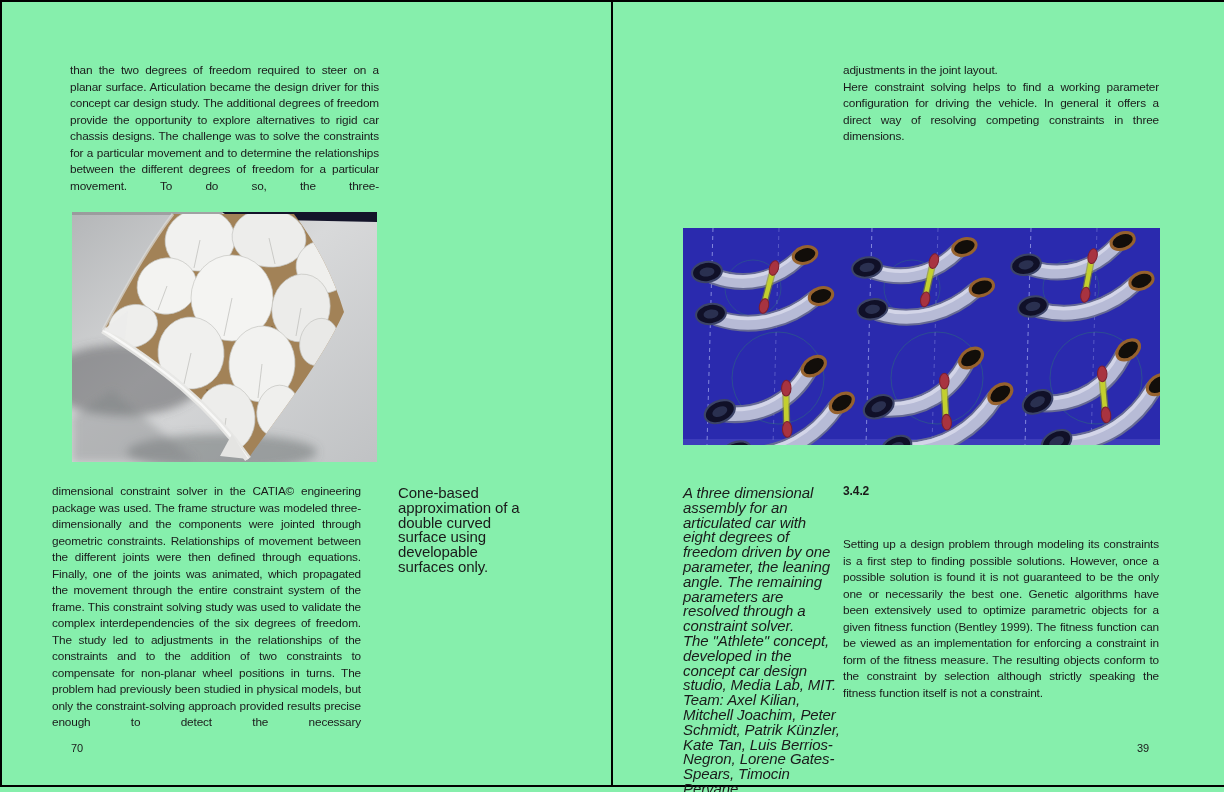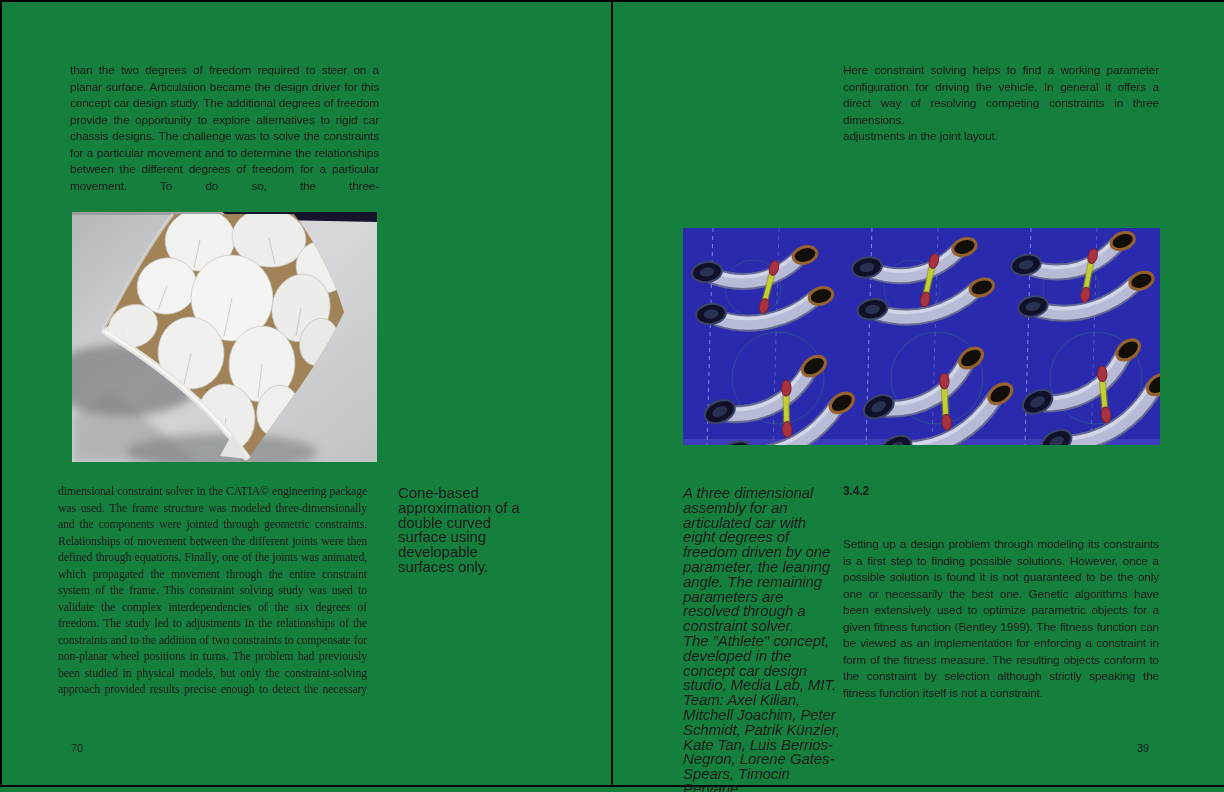--- a/index.html
+++ b/index.html
@@ -1,17 +1,17 @@
 <!DOCTYPE html>
 <html style="--text-color: #1a1a1a; --render-bg: #2a2aae; --render-arm: #b7bbd6; --render-link: #c3cf2e; --render-joint: #a83340; --photo-cardboard: #a28257;"><head>
 <meta charset="utf-8">
 <style>
   html,body { margin:0; padding:0; background:#ffffff; }
   .canvas {
-    position:relative; width:1224px; height:792px; background:#15803d;
+    position:relative; width:1224px; height:792px; background:#86efac;
     font-family:"Liberation Sans", sans-serif; color:var(--text-color,#1a1a1a);
     overflow:hidden;
   }
   .rule { position:absolute; background:#000; }
   .rule-top    { top:0; left:0; width:1224px; height:2px; }
   .rule-bottom { top:785px; left:0; width:1224px; height:2px; }
   .rule-left   { top:0; left:0; width:2px; height:787px; }
   .rule-center { top:0; left:611px; width:2px; height:787px; }
 
   .body-text {
@@ -21,21 +21,21 @@
   .cont { text-align-last: justify; }
   .para { margin:0; }
 
   .caption-text {
     position:absolute; font-size:15px; line-height:14.8px; letter-spacing:-0.1px;
   }
   .caption-text .para { margin:0; }
 
   .lp-text-top    { left:70px;  top:62px;  width:309px; }
   .lp-photo       { position:absolute; left:72px; top:212px; width:305px; height:250px; }
-  .lp-text-bottom { left:58px;  top:483px; width:309px;font-family:Liberation Serif, serif; }
+  .lp-text-bottom { left:52px;  top:483px; width:309px; }
   .lp-caption     { left:398px; top:486px; width:126px; }
   .pagenum        { position:absolute; font-size:11px; letter-spacing:0; }
   .lp-pagenum     { left:71px;  top:742px;text-align:center; }
 
   .rp-text-top    { left:843px; top:62px;  width:316px; }
   .rp-render      { position:absolute; left:683px; top:228px; width:477px; height:217px; }
   .rp-caption     { left:683px; top:486px; width:158px;font-style:italic; }
   .rp-heading     { position:absolute; left:843px; top:484px; width:316px;
                     font-size:12px; font-weight:bold; line-height:15.5px;
                     display:flex; letter-spacing:-0.1px; }
@@ -128,22 +128,22 @@
     <path d="M101,2 C78,32 55,72 31,118" fill="none" stroke="#dcdcda" stroke-width="3" opacity="0.7"></path>
   </svg>
 
   <div class="body-text cont lp-text-bottom">dimensional constraint solver in the CATIA© engineering package was used. The frame structure was modeled three-dimensionally and the components were jointed through geometric constraints. Relationships of movement between the different joints were then defined through equations. Finally, one of the joints was animated, which propagated the movement through the entire constraint system of the frame. This constraint solving study was used to validate the complex interdependencies of the six degrees of freedom. The study led to adjustments in the relationships of the constraints and to the addition of two constraints to compensate for non-planar wheel positions in turns. The problem had previously been studied in physical models, but only the constraint-solving approach provided results precise enough to detect the necessary</div>
 
   <div class="caption-text lp-caption">Cone-based approximation of a double curved surface using developable surfaces only.</div>
 
   <div class="pagenum lp-pagenum">70</div>
 
   <div class="body-text rp-text-top">
+    <div class="para" style="text-align:left;">adjustments in the joint layout.</div>
     <div class="para cont">Here constraint solving helps to find a working parameter configuration for driving the vehicle. In general it offers a direct way of resolving competing constraints in three dimensions.</div>
-    <div class="para" style="text-align:left;">adjustments in the joint layout.</div>
   </div>
 
   <svg class="rp-render" viewBox="0 0 477 217">
     <defs>
       <g id="car">
         <path d="M22,34 C55,46 85,38 108,16" fill="none" stroke="#6d7190" stroke-width="17" stroke-linecap="round" opacity="0.9"></path>
         <path d="M22,34 C55,46 85,38 108,16" fill="none" style="stroke:var(--render-arm,#b7bbd6)" stroke-width="13" stroke-linecap="round"></path>
         <path d="M24,30 C55,41 82,33 104,13" fill="none" stroke="#dadcec" stroke-width="3.5" stroke-linecap="round" opacity="0.8"></path>
         <ellipse cx="16" cy="30" rx="15" ry="10" transform="rotate(-8 16 30)" fill="#101028" stroke="#3c4468" stroke-width="2"></ellipse>
         <ellipse cx="16" cy="30" rx="7.5" ry="4.5" transform="rotate(-8 16 30)" fill="#2a3050"></ellipse>

